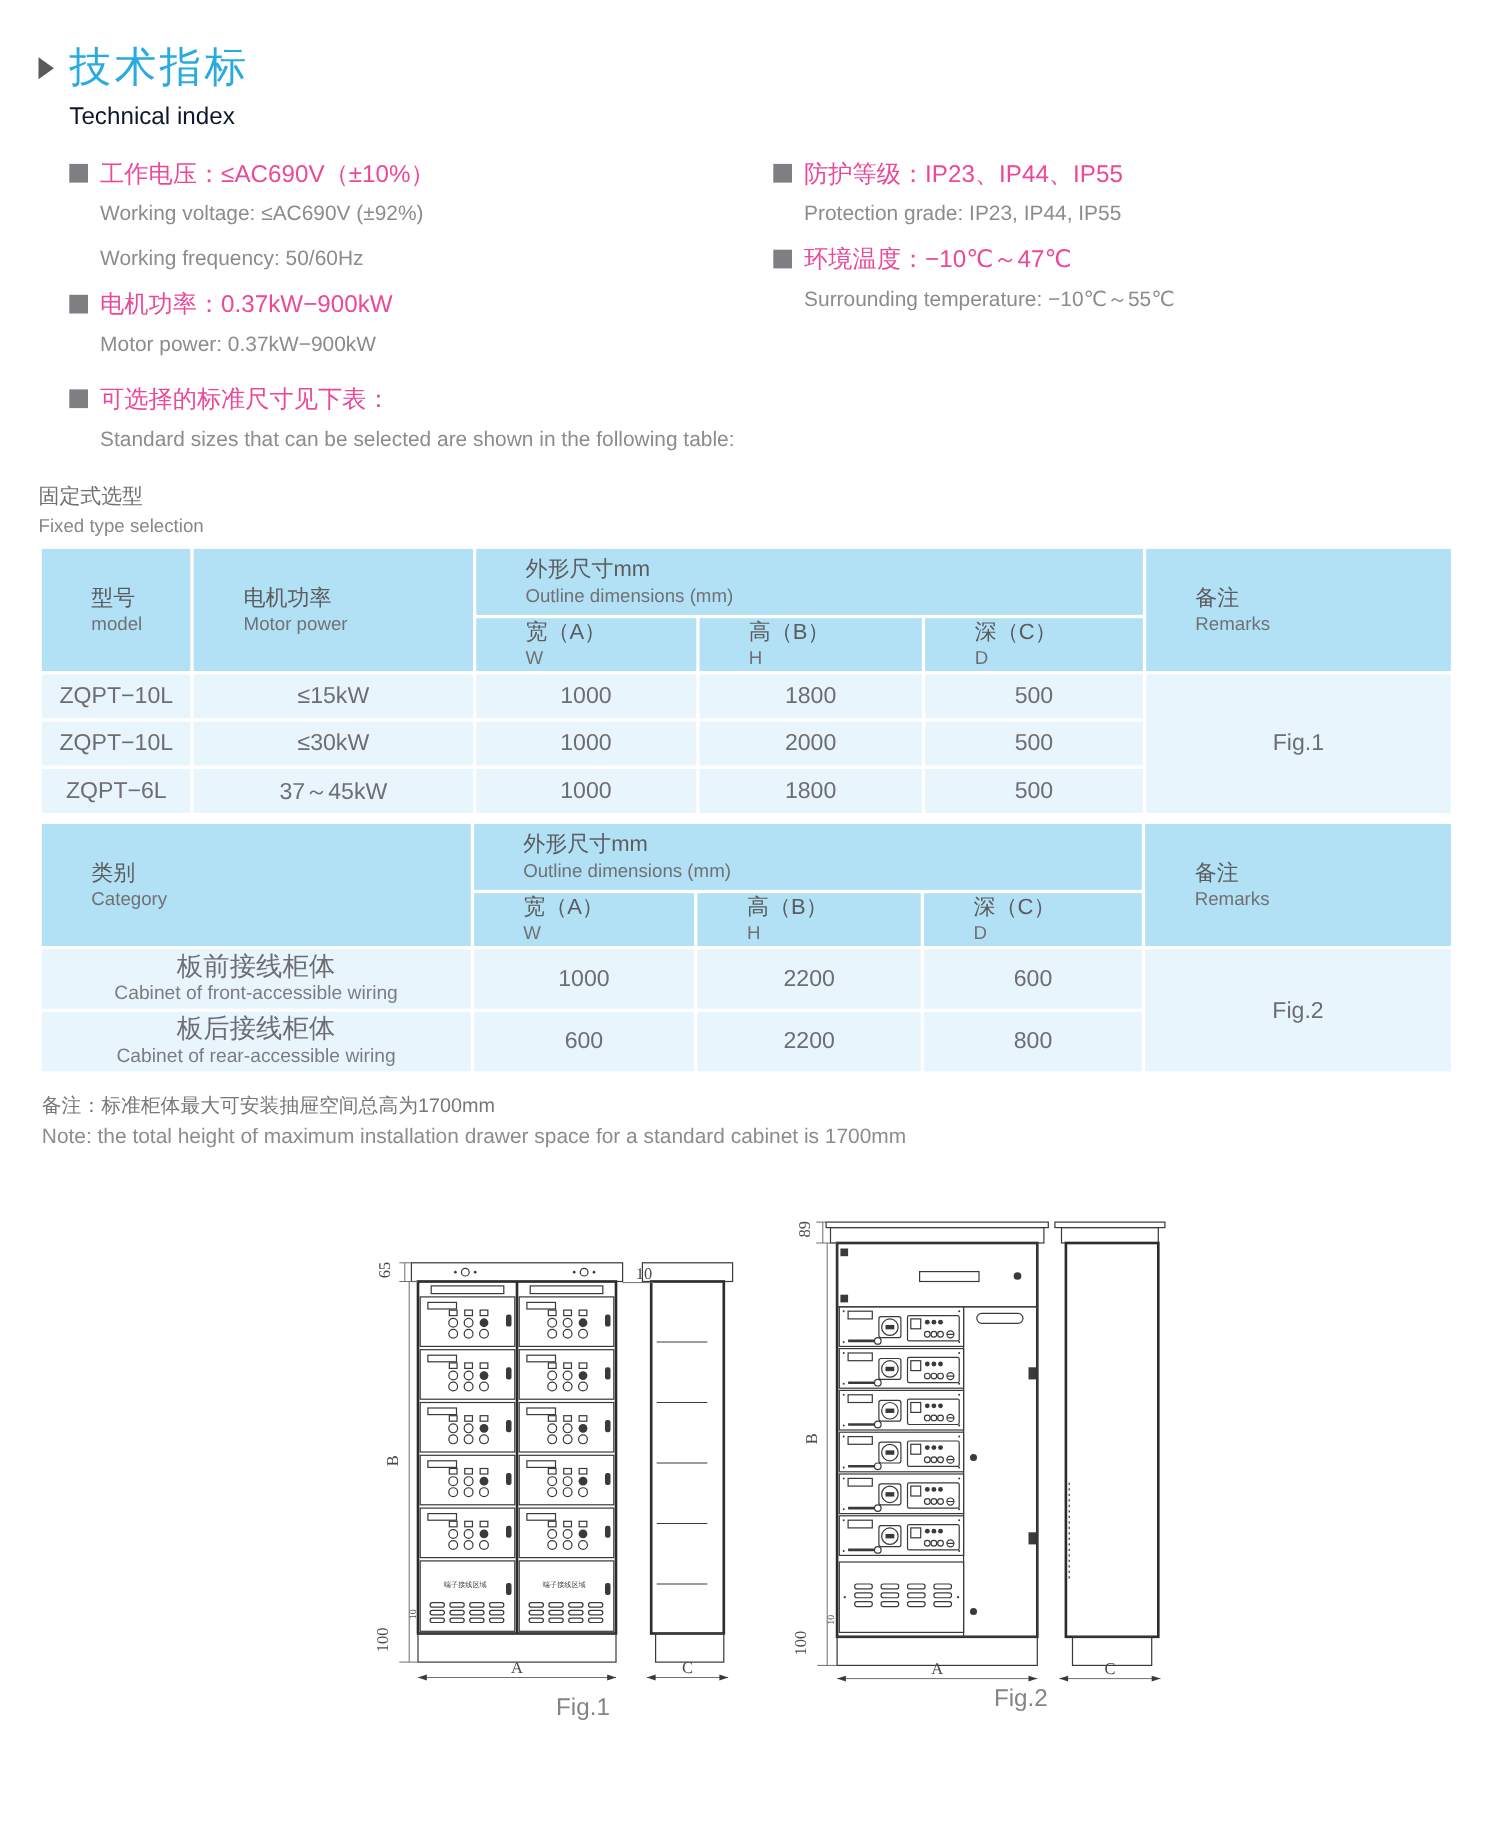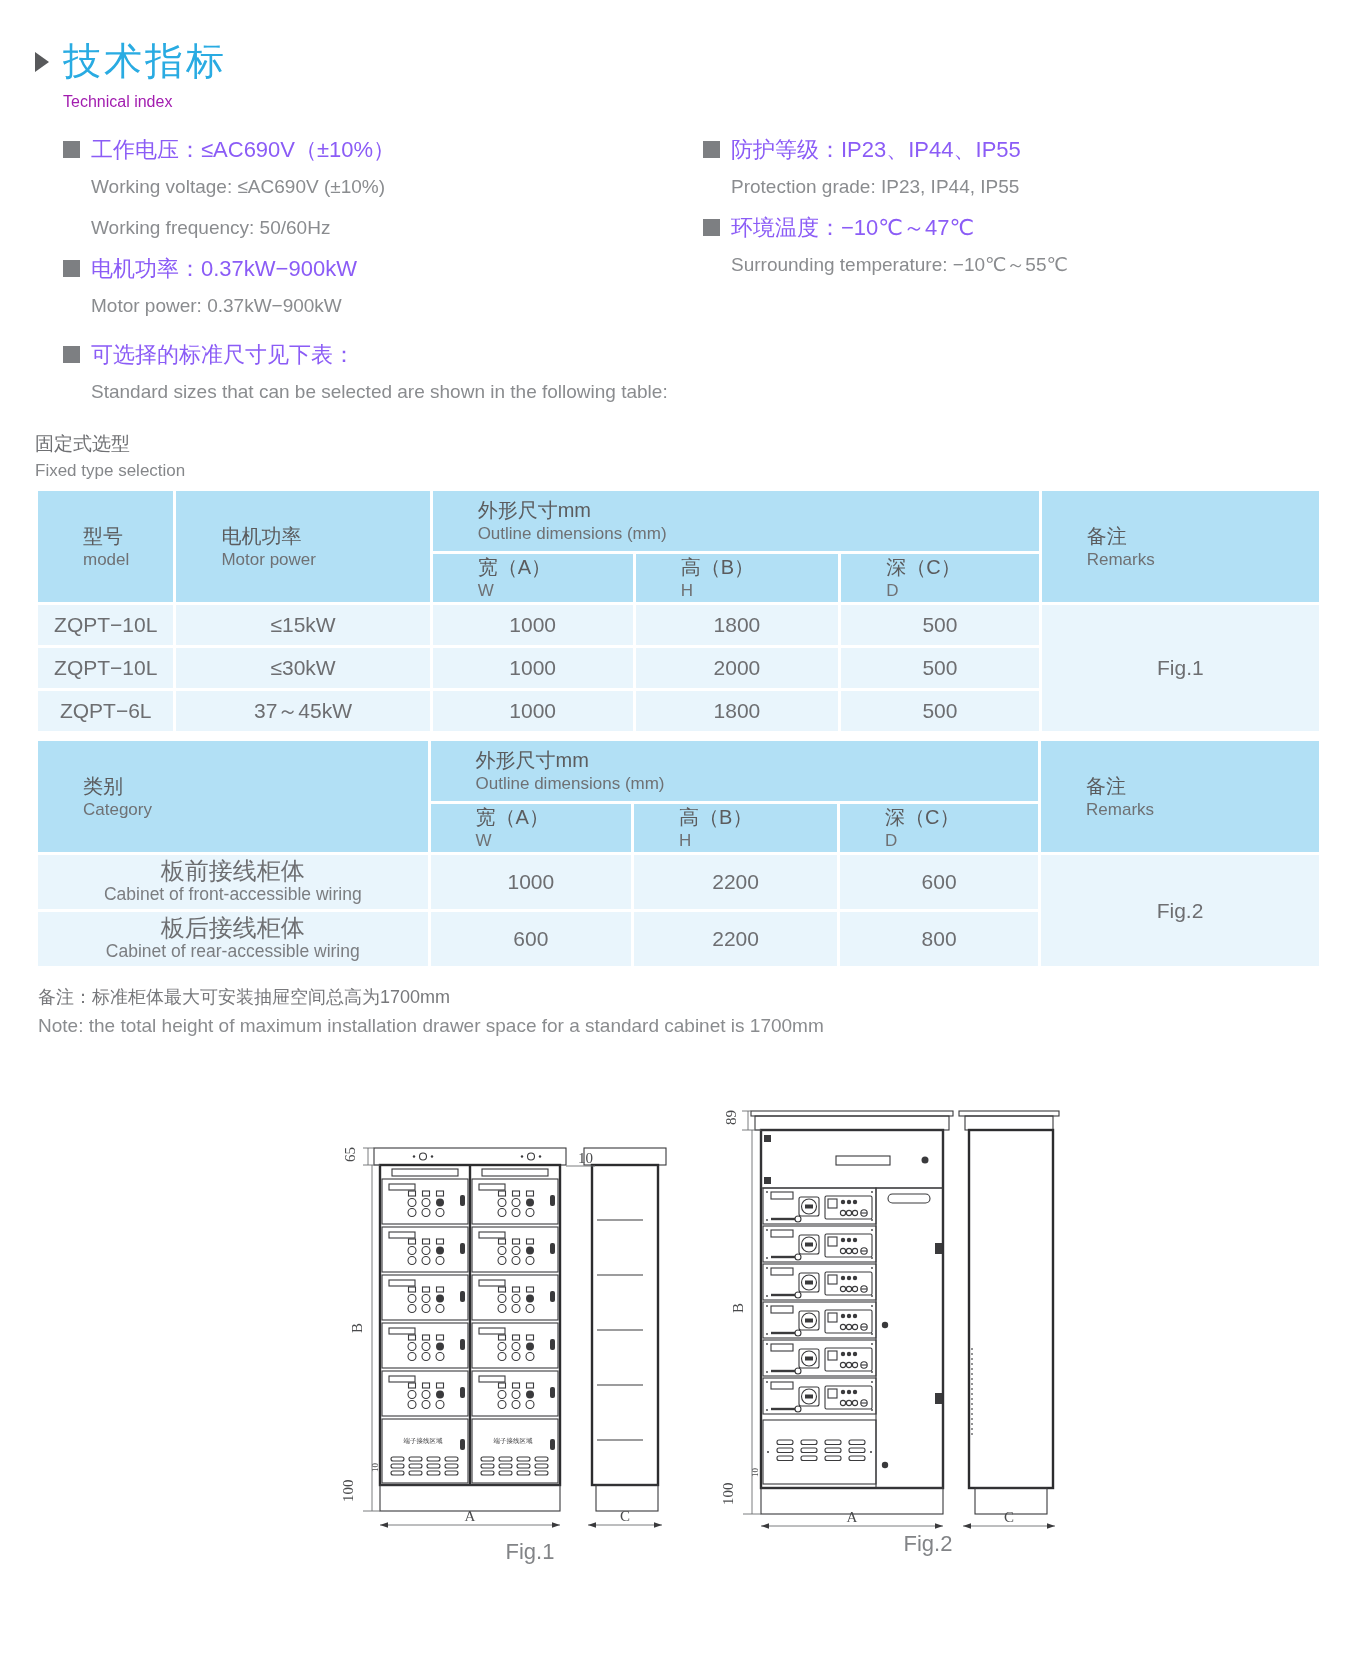--- a/index.html
+++ b/index.html
@@ -8,28 +8,28 @@
     position:relative; width:1357px; height:1596px; background:#fff;
     font-family:"Liberation Sans","DejaVu Sans",sans-serif; overflow:hidden;
   }
   .content { padding:36px 35px 0 35px; }
 
   
   .title-row { display:flex; align-items:center; }
   .tri { width:0; height:0; border-left:14px solid #58595b;
          border-top:10px solid transparent; border-bottom:10px solid transparent; margin-right:14px; }
   .title-zh { font-size:38px; color:#29abe2; letter-spacing:3px; }
-  .title-en { font-size:16px; color:#a21caf; margin-left:28px; margin-top:6px; }
+  .title-en { font-size:22px; color:#0f172a; margin-left:28px; margin-top:6px; }
 
   
   .specs { display:flex; margin-top:22px; margin-left:28px; }
   .col-left { width:640px; }
   .col-right { flex:1; }
   .spec-item { margin-bottom:8px; }
-  .spec-zh { display:flex; align-items:center; font-size:22px; color:#8b5cf6; line-height:33px; }
+  .spec-zh { display:flex; align-items:center; font-size:22px; color:#ec4899; line-height:33px; }
   .bullet { width:17px; height:17px; background:#7d7f82; margin-right:11px; flex:0 0 auto; }
   .spec-en { font-size:19px; color:#8a8c8f; line-height:33px; padding-left:28px; margin-top:4px; }
   .intro { margin-top:8px;text-align:center; }
 
   
   .section { margin-top:14px; }
   .sec-zh { font-size:19px; color:#6f7073; line-height:28px; }
   .sec-en { font-size:17px; color:#85878a; line-height:26px; }
 
   
@@ -74,21 +74,21 @@
     </div>
     <div class="title-en">Technical index</div>
 
     <div class="specs">
       <div class="col-left">
         <div class="spec-item">
           <div class="spec-zh">
               <span class="bullet"></span>
               <span>工作电压：≤AC690V（±10%）</span>
             </div>
-          <div class="spec-en">Working voltage: ≤AC690V (±10%)</div>
+          <div class="spec-en">Working voltage: ≤AC690V (±92%)</div>
         </div>
         <div class="spec-item">
           <div class="spec-en">Working frequency: 50/60Hz</div>
         </div>
         <div class="spec-item">
           <div class="spec-zh">
               <span class="bullet"></span>
               <span>电机功率：0.37kW−900kW</span>
             </div>
           <div class="spec-en">Motor power: 0.37kW−900kW</div>

